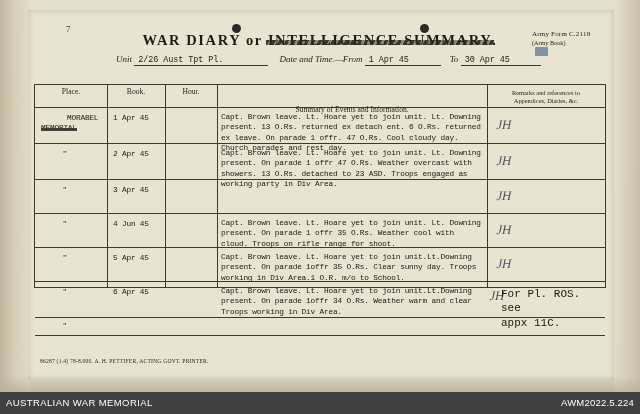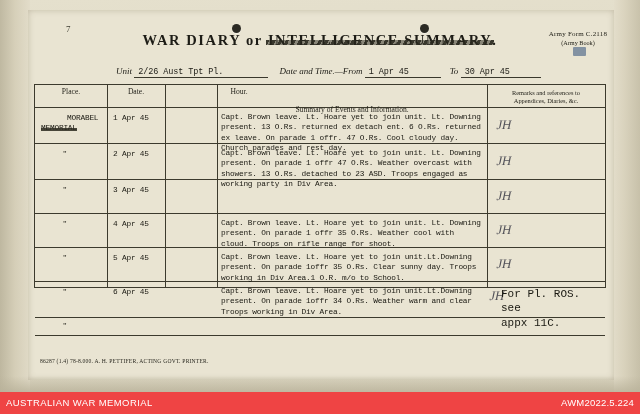--- a/index.html
+++ b/index.html
@@ -102,21 +102,21 @@
     font-family: "Liberation Serif", serif;
     font-size: 7.5px;
     margin-top: 2px;
     letter-spacing: 0.3px;
   }
   .formbox {
     position: absolute;
     right: 16px;
     top: 30px;
     width: 92px;
-    text-align: center;
+    text-align: left;
     font-family: "Liberation Serif", serif;
     font-size: 7px;
     color: #24231b;
     line-height: 1.25;
   }
   .formbox .fb1 { letter-spacing: .2px; }
   .formbox .fb2 { font-size: 6.2px; }
   .stamp {
     display: inline-block;
     width: 13px; height: 9px;
@@ -124,21 +124,21 @@
     opacity: .55;
     vertical-align: middle;
     margin-left: 3px;
     border-radius: 1px;
   }
 
   
   .unitline {
     position: absolute;
     left: 116px;
-    top: 66px;
+    top: 54px;
     width: 470px;
     font-family: "Liberation Serif", serif;
     font-size: 9px;
     color: #1d1c16;
     white-space: nowrap;
   }
   .unitline i { font-style: italic; }
   .typed {
     font-family: "Liberation Mono", monospace;
     font-size: 8.5px;
@@ -238,21 +238,21 @@
     font-size: 5.6px;
     color: #2a2920;
     letter-spacing: 0.2px;
   }
 
   
   .bar {
     position: absolute;
     left: 0; bottom: 0;
     width: 640px; height: 22px;
-    background: #ef4444;
+    background: #404040;
   }
   .bar-left {
     position: absolute;
     left: 6px; top: 5px;
     color: #ffffff;
     font-size: 9.5px;
     letter-spacing: .4px;
     font-family: "Liberation Sans", sans-serif;
   }
   .bar-right {
@@ -326,22 +326,22 @@
 
       <div class="hline" style="top:58px;"></div>
       <div class="hline" style="top:94px;"></div>
       <div class="hline" style="top:128px;"></div>
       <div class="hline" style="top:162px;"></div>
       <div class="hline" style="top:196px;"></div>
       <div class="hline" style="top:232px;"></div>
       <div class="hline" style="top:250px;"></div>
 
       <div class="colhdr" style="left:0; width:72px;">Place.</div>
-      <div class="colhdr" style="left:72px; width:58px;">Date.</div>
-      <div class="colhdr" style="left:130px; width:52px;margin-left:48px;">Hour.</div>
+      <div class="colhdr" style="left:72px; width:58px;">Book.</div>
+      <div class="colhdr" style="left:130px; width:52px;">Hour.</div>
       <div class="colhdr" style="left:182px; width:270px;margin-top:18px;">Summary of Events and Information.</div>
       <div class="colhdr small" style="left:452px; width:118px; top:4px; white-space:pre-line;">Remarks and references to
 Appendices, Diaries, &amp;c.</div>
 
       <div class="cell place" style="left:6px; top:28px;">
         <span class="struck">MEMORIAL</span>
       </div>
       <div class="cell place" style="left:6px; top:28px;padding-left:26px;">MORABEL</div>
       <div class="cell" style="left:78px; top:28px;">1 Apr 45</div>
       <div class="cell" style="left:186px; top:27px; width:262px;">Capt. Brown leave. Lt. Hoare yet to join unit. Lt. Downing
@@ -356,21 +356,21 @@
 present. On parade 1 offr 47 O.Rs. Weather overcast with
 showers. 13 O.Rs. detached to 23 ASD. Troops engaged as
 working party in Div Area.</div>
       <div class="initial" style="left:462px; top:68px;">JH</div>
 
       <div class="cell place ditto" style="left:28px; top:100px;">"</div>
       <div class="cell" style="left:78px; top:100px;">3 Apr 45</div>
       <div class="initial" style="left:462px; top:103px;">JH</div>
 
       <div class="cell place ditto" style="left:28px; top:134px;">"</div>
-      <div class="cell" style="left:78px; top:134px;">4 Apr 45</div>
+      <div class="cell" style="left:78px; top:134px;">4 Jun 45</div>
       <div class="cell" style="left:186px; top:133px; width:262px;">Capt. Brown leave. Lt. Hoare yet to join unit. Lt. Downing
 present. On parade 1 offr 35 O.Rs. Weather cool with
 cloud. Troops on rifle range for shoot.</div>
       <div class="initial" style="left:462px; top:137px;">JH</div>
 
       <div class="cell place ditto" style="left:28px; top:168px;">"</div>
       <div class="cell" style="left:78px; top:168px;">5 Apr 45</div>
       <div class="cell" style="left:186px; top:167px; width:262px;">Capt. Brown leave. Lt. Hoare yet to join unit.Lt.Downing
 present. On parade 1offr 35 O.Rs. Clear sunny day. Troops
 working in Div Area.1 O.R. m/o to School.</div>

